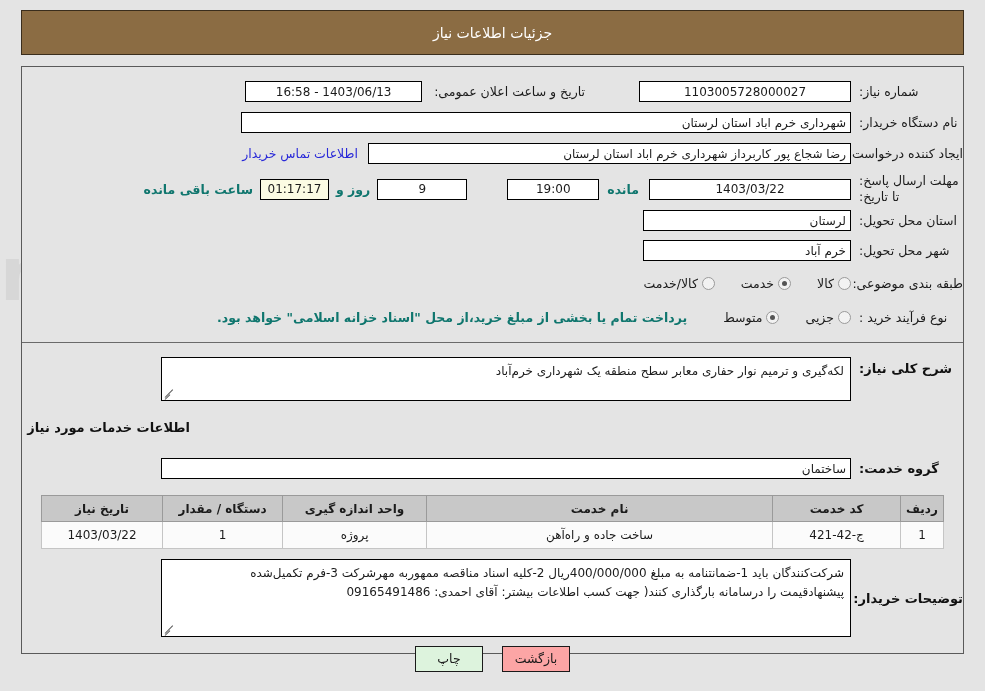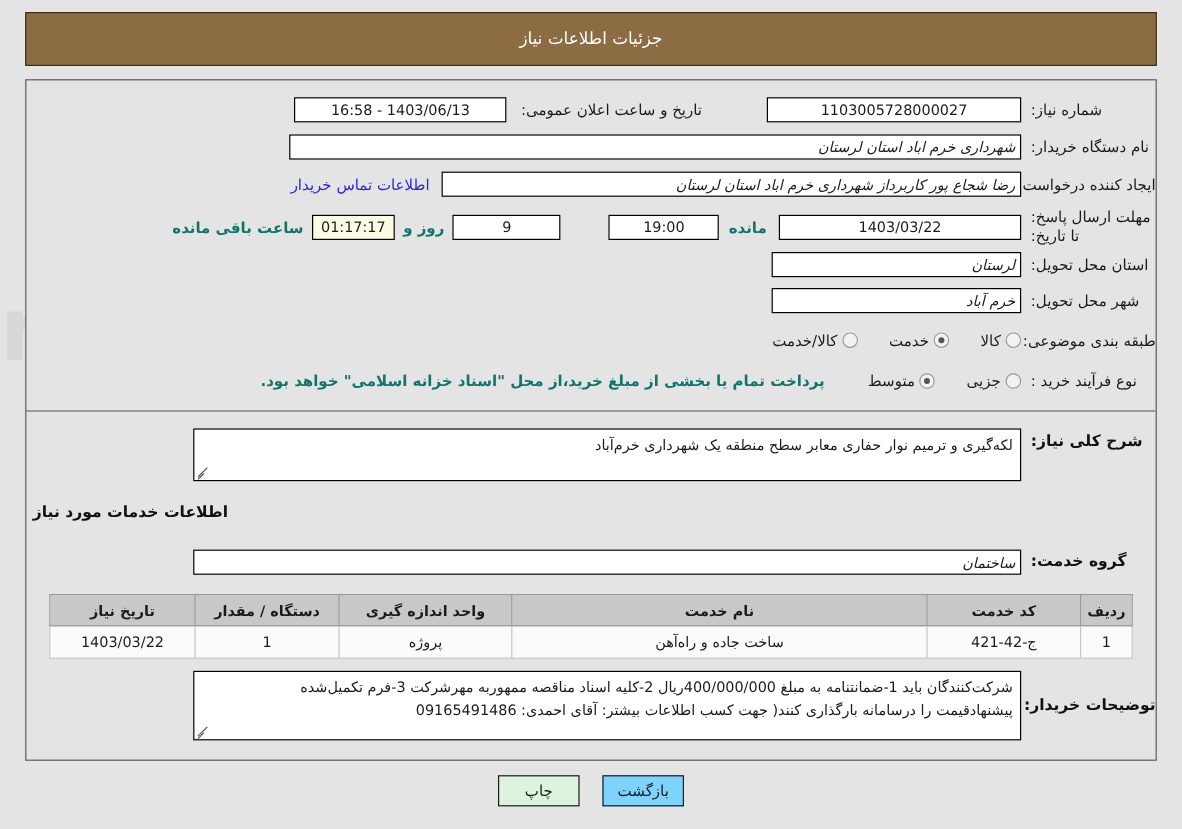--- a/index.html
+++ b/index.html
@@ -85,21 +85,21 @@
     height: 21px;
     font-size: 12px;
     color: #1b1b1b;
     display: flex;
     align-items: center;
     padding: 0 4px;
     overflow: hidden;
     white-space: nowrap;
   }
   .fld.center { justify-content: center; }
-  .fld.right  { justify-content: flex-start; font-style: italic; }
+  .fld.right  { justify-content: flex-start; }
   .fld.cream  { background: #fbfbe3; }
 
   .link {
     color: #2828d8;
     font-size: 12.5px;
     text-decoration: none;
     white-space: nowrap;
     cursor: pointer;
     text-align: right;
   }
@@ -208,21 +208,21 @@
     border: 1px solid #1a1a1a;
     font-size: 12.5px;
     color: #1b1b1b;
     padding: 4px 0 5px 0;
     width: 68px;
     text-align: center;
     cursor: pointer;
     font-family: inherit;
   }
   .btn-print  { background: #ddf3dd; }
-  .btn-back   { background: #7dd3fc; }
+  .btn-back   { background: #fca5a5; }
 </style>
 </head>
 <body>
 
 <div id="page">
 
   <svg class="watermark" viewBox="0 0 985 230" xmlns="http://www.w3.org/2000/svg">
     <g opacity="0.38">
       <path d="M205 15 L205 115 Q205 162 262 192 Q319 162 319 115 L319 15 Z" fill="none" stroke="#d8a8ac" stroke-width="13"></path>
       <path d="M150 18 L196 18 L225 96 L253 18 L299 18 L253 140 L200 140 Z" fill="#e8b9bd"></path>
@@ -363,21 +363,21 @@
               <td>پروژه</td>
               <td>1</td>
               <td>1403/03/22</td>
             </tr>
           </tbody>
         </table>
       </div>
 
       <div class="row" style="margin-top:10px; align-items:center; height:auto; padding-bottom:16px;">
         <div class="bold-lbl" style="width:112px; text-align:left; padding-left:8px;">توضیحات خریدار:</div>
-        <div class="textarea" style="width:690px; height:58px;">
+        <div class="textarea" style="width:690px; height:78px;">
           <div>شرکت‌کنندگان باید 1-ضمانتنامه به مبلغ 400/000/000ریال 2-کلیه اسناد مناقصه ممهوربه مهرشرکت 3-فرم تکمیل‌شده</div>
           <div>پیشنهادقیمت را درسامانه بارگذاری کنند( جهت کسب اطلاعات بیشتر: آقای احمدی: 09165491486</div>
           <span class="resize-grip">
             <i style="width:11px; left:0; top:9px; transform:rotate(-45deg);"></i>
             <i style="width:7px;  left:0; top:11px; transform:rotate(-45deg);"></i>
           </span>
         </div>
       </div>
 
     </div>

